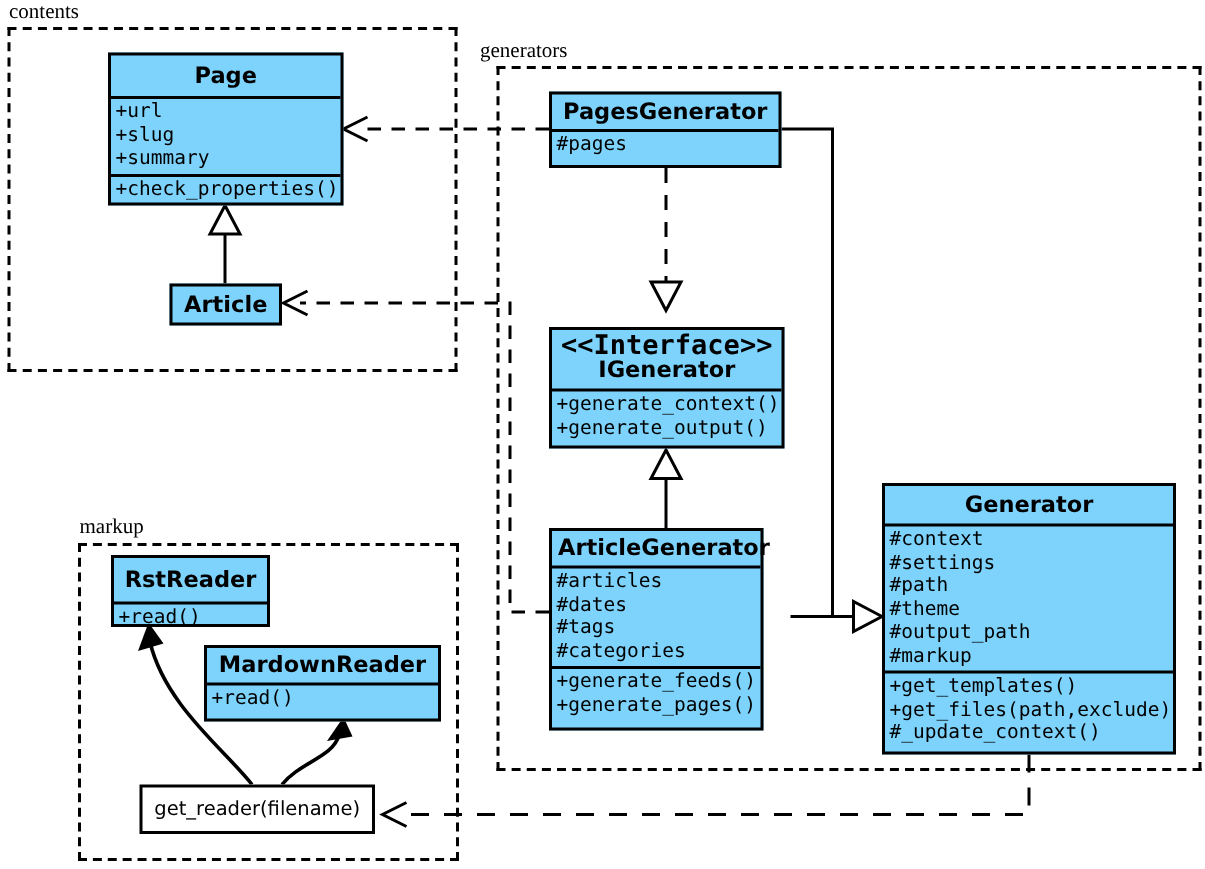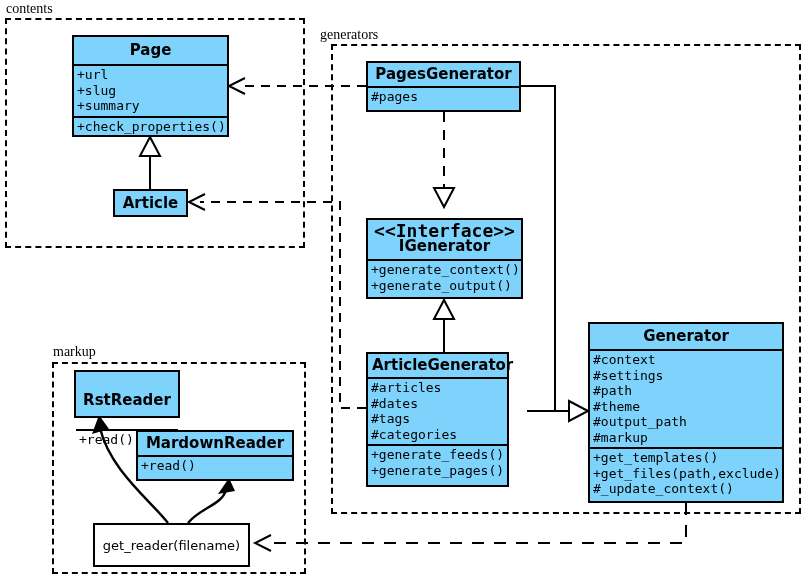--- a/index.html
+++ b/index.html
@@ -169,30 +169,30 @@
       <div class="row">#markup</div>
     </div>
     <div class="cls-sec">
       <div class="row">+get_templates()</div>
       <div class="row">+get_files(path,exclude)</div>
       <div class="row">#_update_context()</div>
     </div>
   </div>
 
   <div class="cls" style="left:74px;top:370px;width:106px;height:48px;">
-    <div class="cls-name" style="padding:20px 4px;">RstReader</div>
+    <div class="cls-name" style="padding:6px 4px;">RstReader</div>
     <div class="cls-sec">
       <div class="row">+read()</div>
     </div>
   </div>
 
   <div class="cls" style="left:136px;top:430px;width:158px;height:51px;">
     <div class="cls-name" style="padding:3px 4px;">MardownReader</div>
     <div class="cls-sec">
       <div class="row">+read()</div>
     </div>
   </div>
 
-  <div class="fnbox" style="left:93px;top:523px;width:157px;height:44px;">
+  <div class="fnbox" style="left:93px;top:523px;width:157px;height:33px;">
     <span>get_reader(filename)</span>
   </div>
 
 </div>
 
 </body></html>

